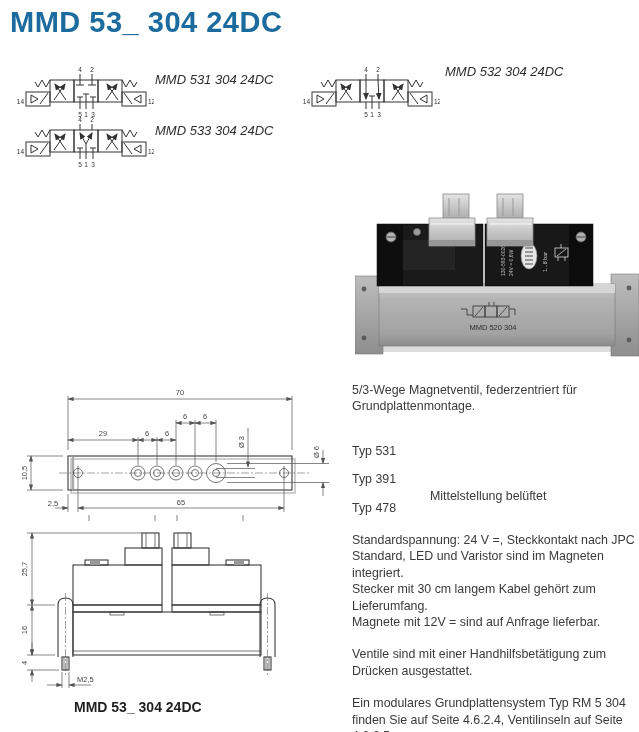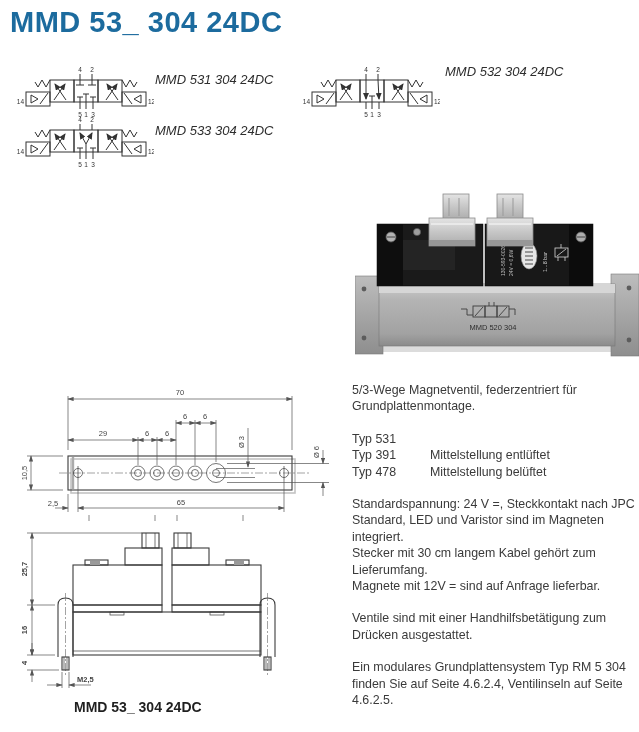--- a/index.html
+++ b/index.html
@@ -6,21 +6,21 @@
   body{width:639px;height:732px;position:relative;background:#ffffff;
        font-family:"Liberation Sans",sans-serif;color:#3b3b3b;overflow:hidden;}
   .abs{position:absolute;text-align:right;}
   .title{position:absolute;left:10px;top:6px;margin:0;font-size:29px;font-weight:bold;
          color:#1c6b9e;letter-spacing:0.5px;}
   .symlabel{position:absolute;font-style:italic;font-size:13px;color:#2e2e2e;white-space:nowrap;}
   .desc{position:absolute;left:352px;top:382px;width:290px;font-size:12.4px;
         line-height:16.4px;color:#3a3a3a;}
   .desc p{margin:0 0 16px 0;}
   .typrow{display:flex;}
-  .typname{width:78px;flex:0 0 78px;}
+  .typname{width:78px;flex:0 0 78px;margin-top:12px;}
   .types{margin:0 0 16px 0;}
   .caption{position:absolute;left:74px;top:699px;font-size:14px;font-weight:bold;color:#1f1f1f;}
   svg{display:block;}
   svg text{font-family:"Liberation Sans",sans-serif;}
   .dim{font-size:7.5px;fill:#444;}
   .dimline{stroke:#555;stroke-width:0.7;fill:none;}
   .objline{stroke:#3b3b3b;stroke-width:1.1;fill:none;}
   .thinline{stroke:#3b3b3b;stroke-width:0.7;fill:none;}
   .cline{stroke:#666;stroke-width:0.6;fill:none;stroke-dasharray:8 2 2 2;}
   .symline{stroke:#333;stroke-width:1;fill:none;}
@@ -363,21 +363,21 @@
     <line class="dimline" x1="53" y1="114" x2="53" y2="132"></line>
     <line class="dimline" x1="63" y1="100" x2="63" y2="132"></line>
     <line class="dimline" x1="269" y1="100" x2="269" y2="132"></line>
     <line class="dimline" x1="40" y1="128" x2="53" y2="128" marker-end="url(#tv)"></line>
     <line class="dimline" x1="63" y1="128" x2="269" y2="128" marker-start="url(#tvr)" marker-end="url(#tv)"></line>
     <text class="dim" x="38" y="126" text-anchor="middle">2,5</text>
     <text class="dim" x="166" y="125" text-anchor="middle">65</text>
   </svg>
 </div>
 
-<div class="abs" style="left:5px;top:515px;font-weight:bold;">
+<div class="abs" style="left:5px;top:515px;">
   <svg width="334" height="184" viewBox="0 0 334 184">
     <defs>
       <marker id="fv" orient="auto" markerWidth="9" markerHeight="6" refX="8" refY="3">
         <path d="M0,0L9,3L0,6z" fill="#555"></path>
       </marker>
       <marker id="fvr" orient="auto-start-reverse" markerWidth="9" markerHeight="6" refX="8" refY="3">
         <path d="M0,0L9,3L0,6z" fill="#555"></path>
       </marker>
     </defs>
 
@@ -461,21 +461,20 @@
 <div class="caption">MMD 53_ 304 24DC</div>
 
 <div class="desc">
   <p>5/3-Wege Magnetventil, federzentriert für Grundplattenmontage.</p>
   <div class="types">
     <div class="typrow">
       <span class="typname">Typ 531</span>
     </div>
     <div class="typrow">
       <span class="typname">Typ 391</span>
-      <span>Mittelstellung entlüftet</span>
     </div>
     <div class="typrow">
       <span class="typname">Typ 478</span>
       <span>Mittelstellung belüftet</span>
     </div>
   </div>
   <p style="margin-bottom:0;">Standardspannung: 24 V =, Steckkontakt nach JPC Standard, LED und Varistor sind im Magneten integriert.</p>
   <p style="margin-bottom:0;">Stecker mit 30 cm langem Kabel gehört zum Lieferumfang.</p>
   <p>Magnete mit 12V = sind auf Anfrage lieferbar.</p>
   <p>Ventile sind mit einer Handhilfsbetätigung zum Drücken ausgestattet.</p>

